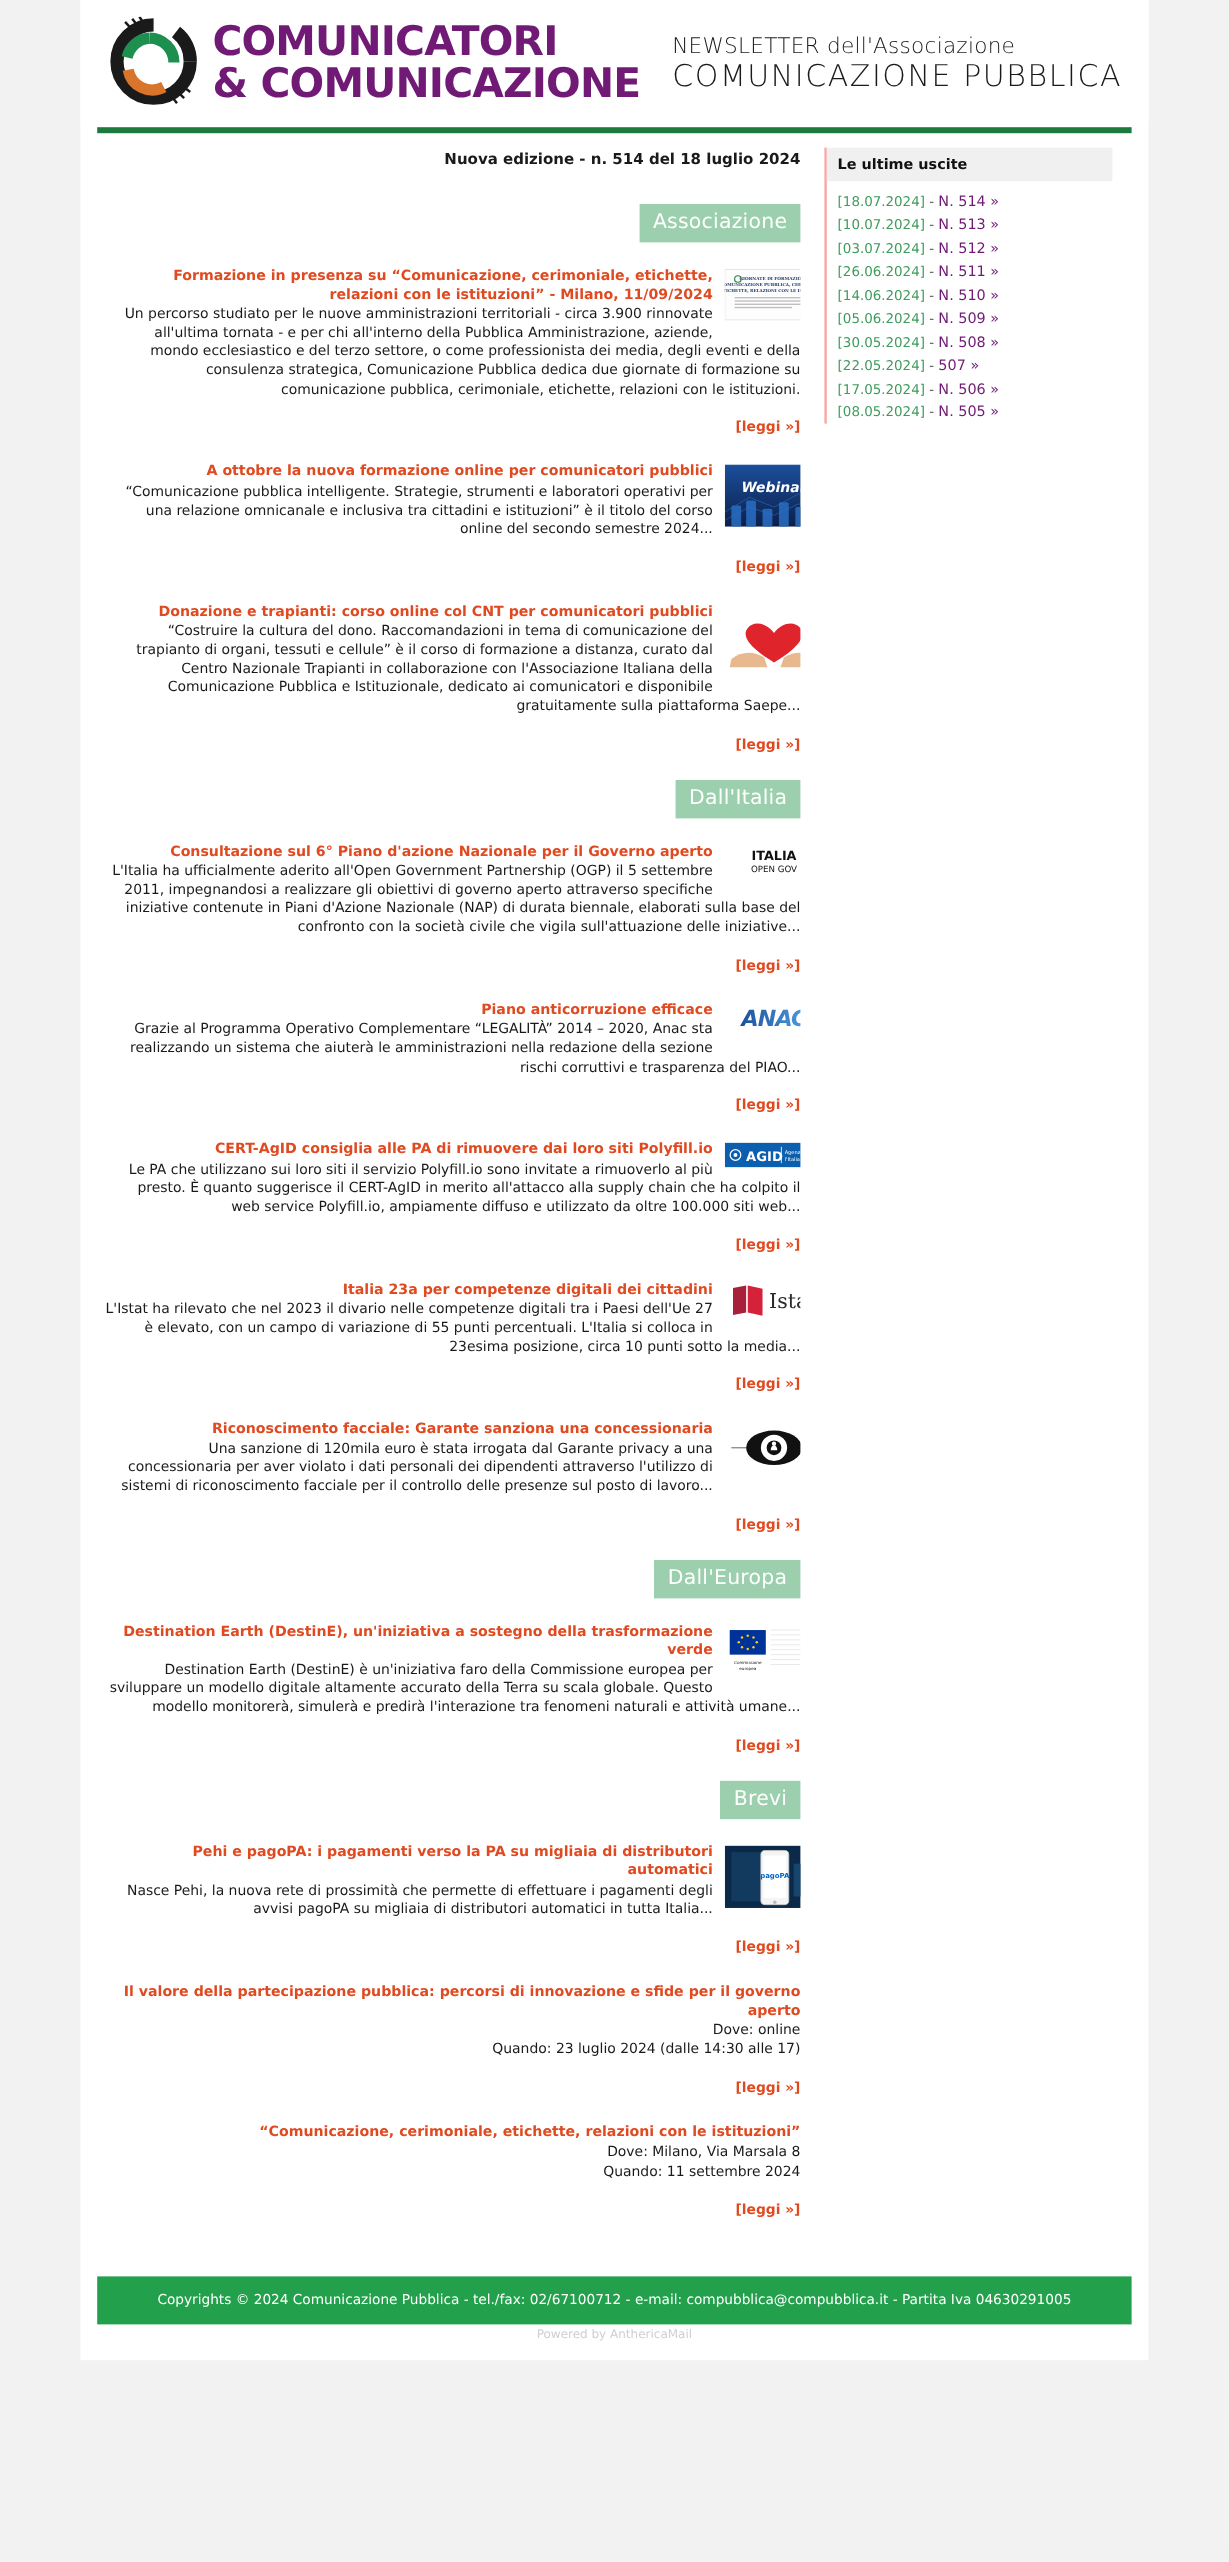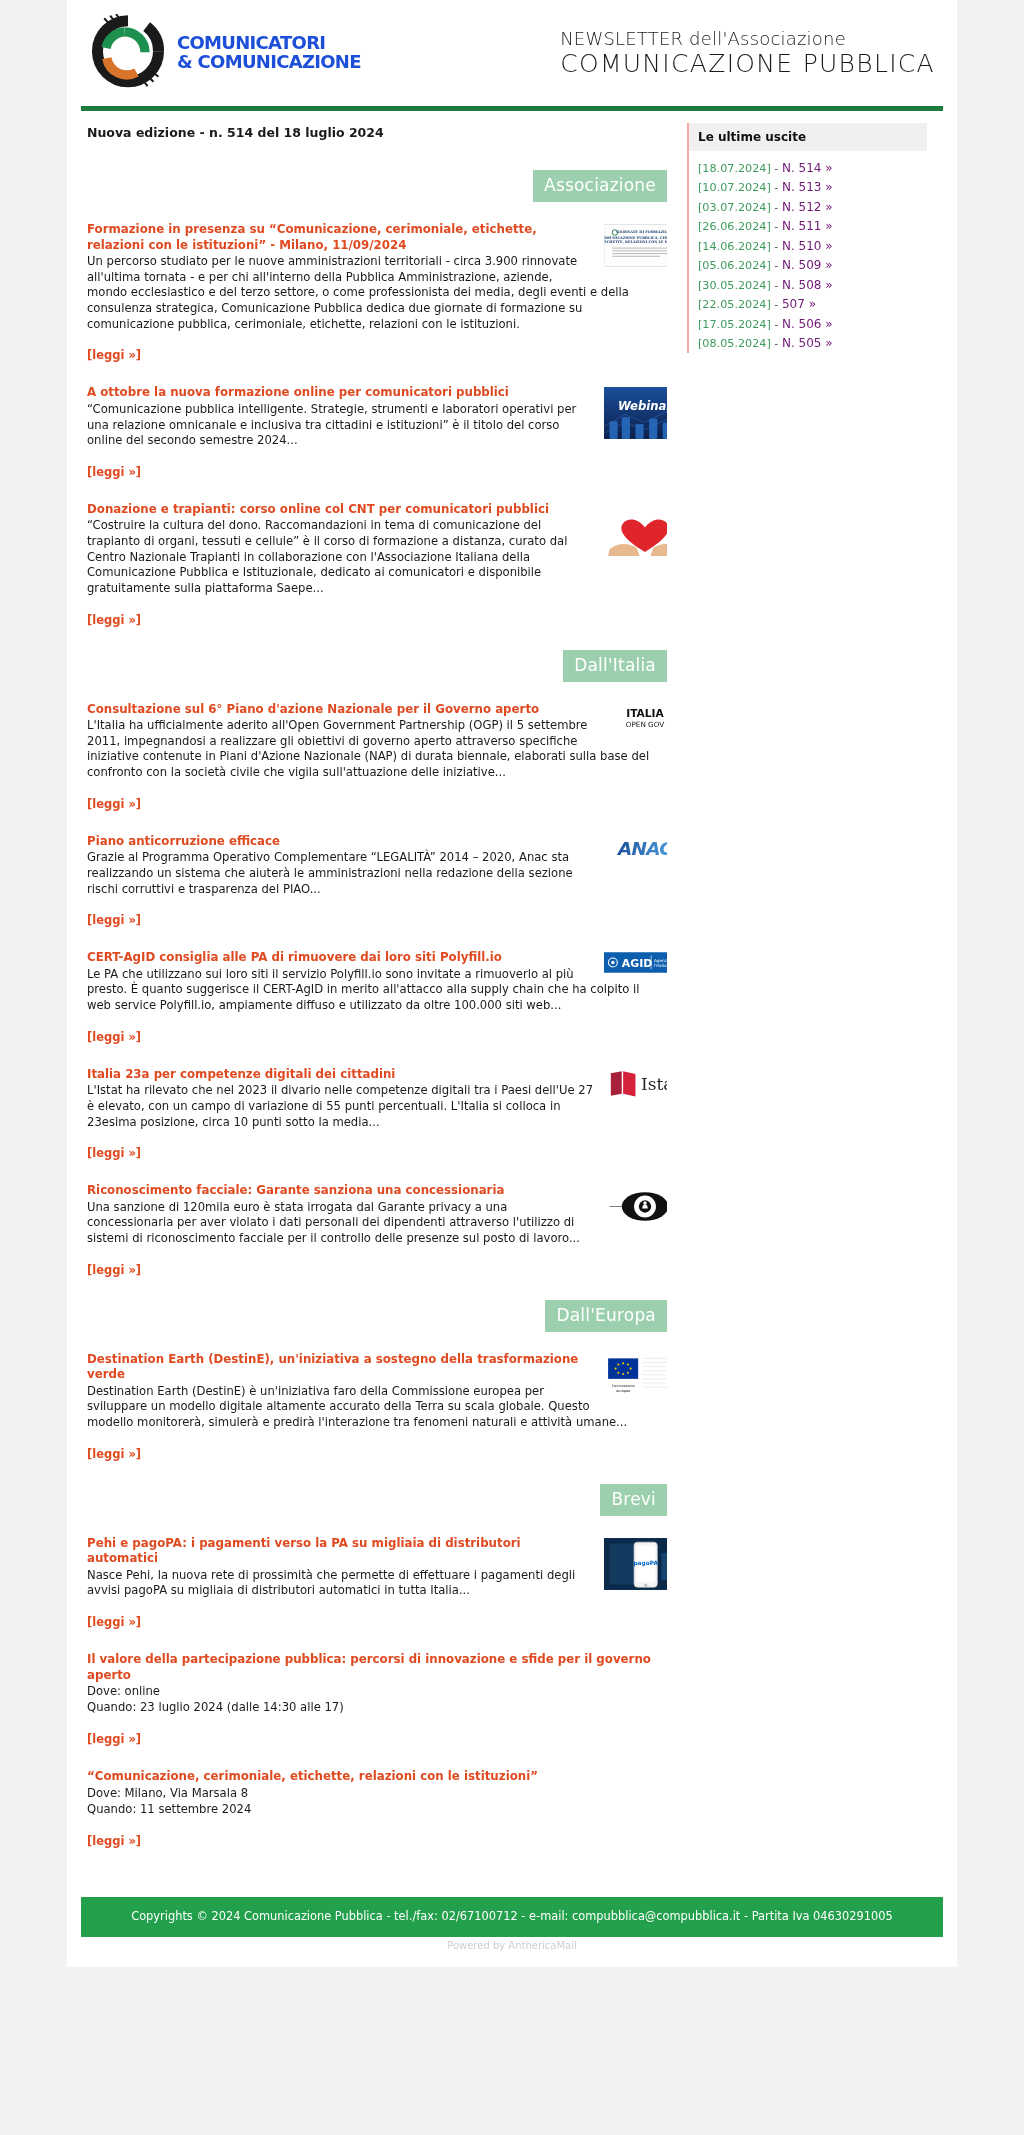--- a/index.html
+++ b/index.html
@@ -27,24 +27,24 @@
     display: flex;
     align-items: center;
     padding: 14px 18px 10px 18px;
     background: #ffffff;
   }
   .logo-mark { width: 86px; height: 78px; flex: 0 0 86px; }
   .logo-words {
     margin-left: 6px;
     font-family: "DejaVu Sans", "Liberation Sans", sans-serif;
     font-weight: bold;
-    font-size: 18px;
+    font-size: 34px;
     line-height: 1.04;
     letter-spacing: -0.7px;
-    color: #1d4ed8;
+    color: #701a75;
   }
   .logo-words div { white-space: nowrap; }
   .masthead-right {
     margin-left: auto;
     text-align: left;
     padding-right: 4px;
   }
   .masthead-right .l1 {
     font-size: 18px;
     color: #1a1a1a;
@@ -61,21 +61,21 @@
   }
 
   .green-rule {
     height: 5px;
     background: #1d7a3e;
     margin: 4px 14px 0 14px;
   }
 
   
   .columns { display: flex; align-items: flex-start; padding: 0 14px 0 14px; }
-  .col-main { width: 596px; flex: 0 0 596px; padding: 12px 10px 0 6px; }
+  .col-main { width: 596px; flex: 0 0 596px; padding: 12px 10px 0 6px; text-align: right; }
   .col-side { width: 250px; flex: 0 0 250px; padding: 12px 0 0 10px; }
 
   .edition-line {
     font-size: 12.5px;
     font-weight: bold;
     color: #1a1a1a;
     padding: 2px 0 16px 0;
   }
 
   

